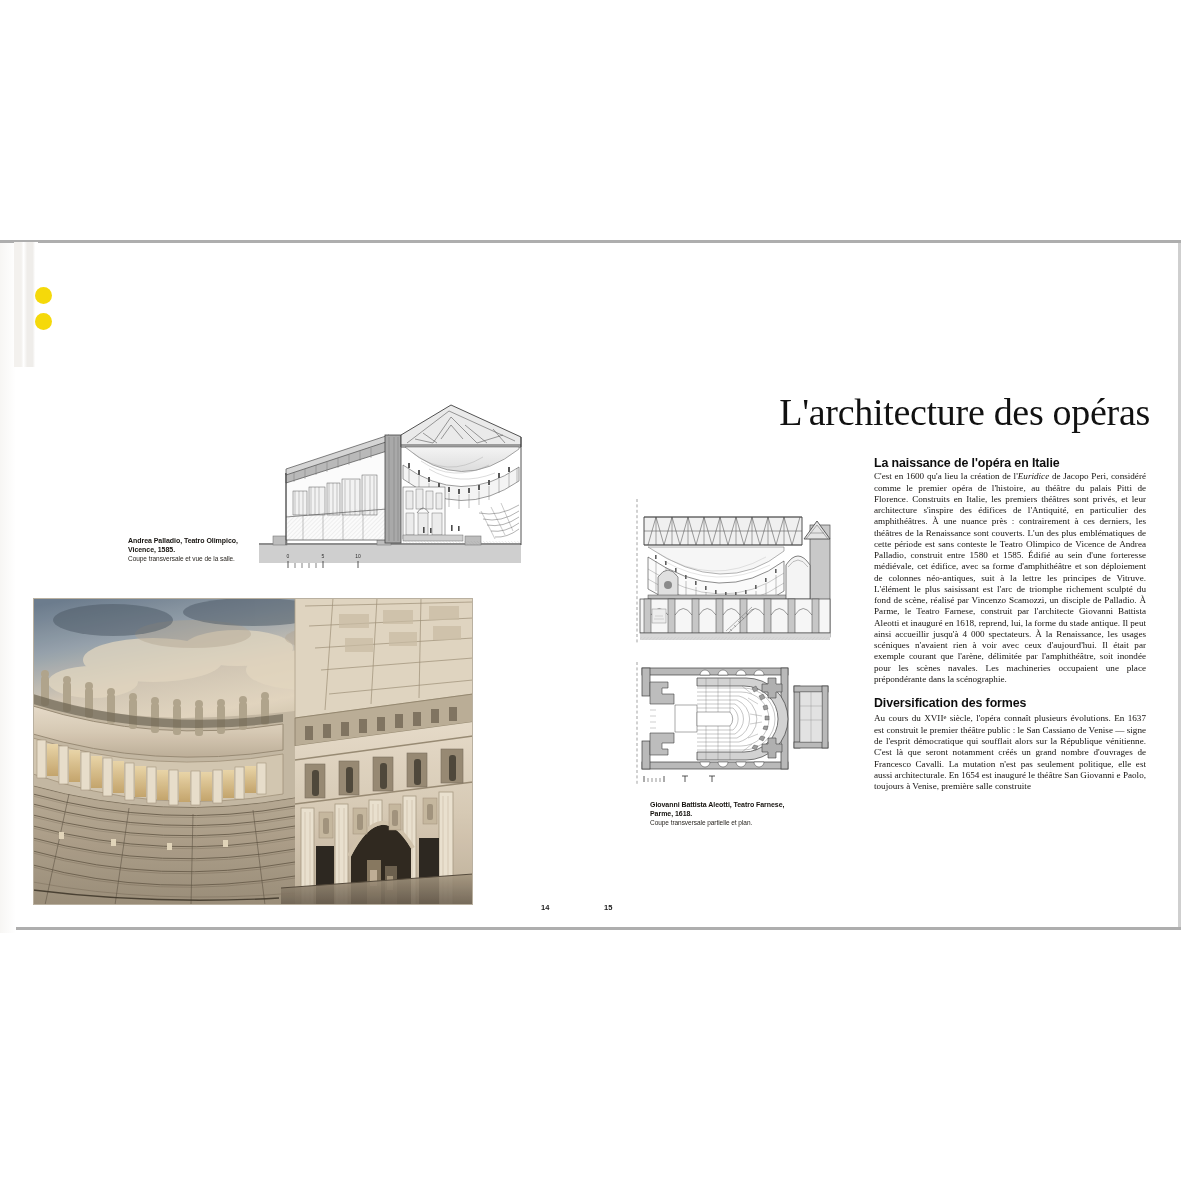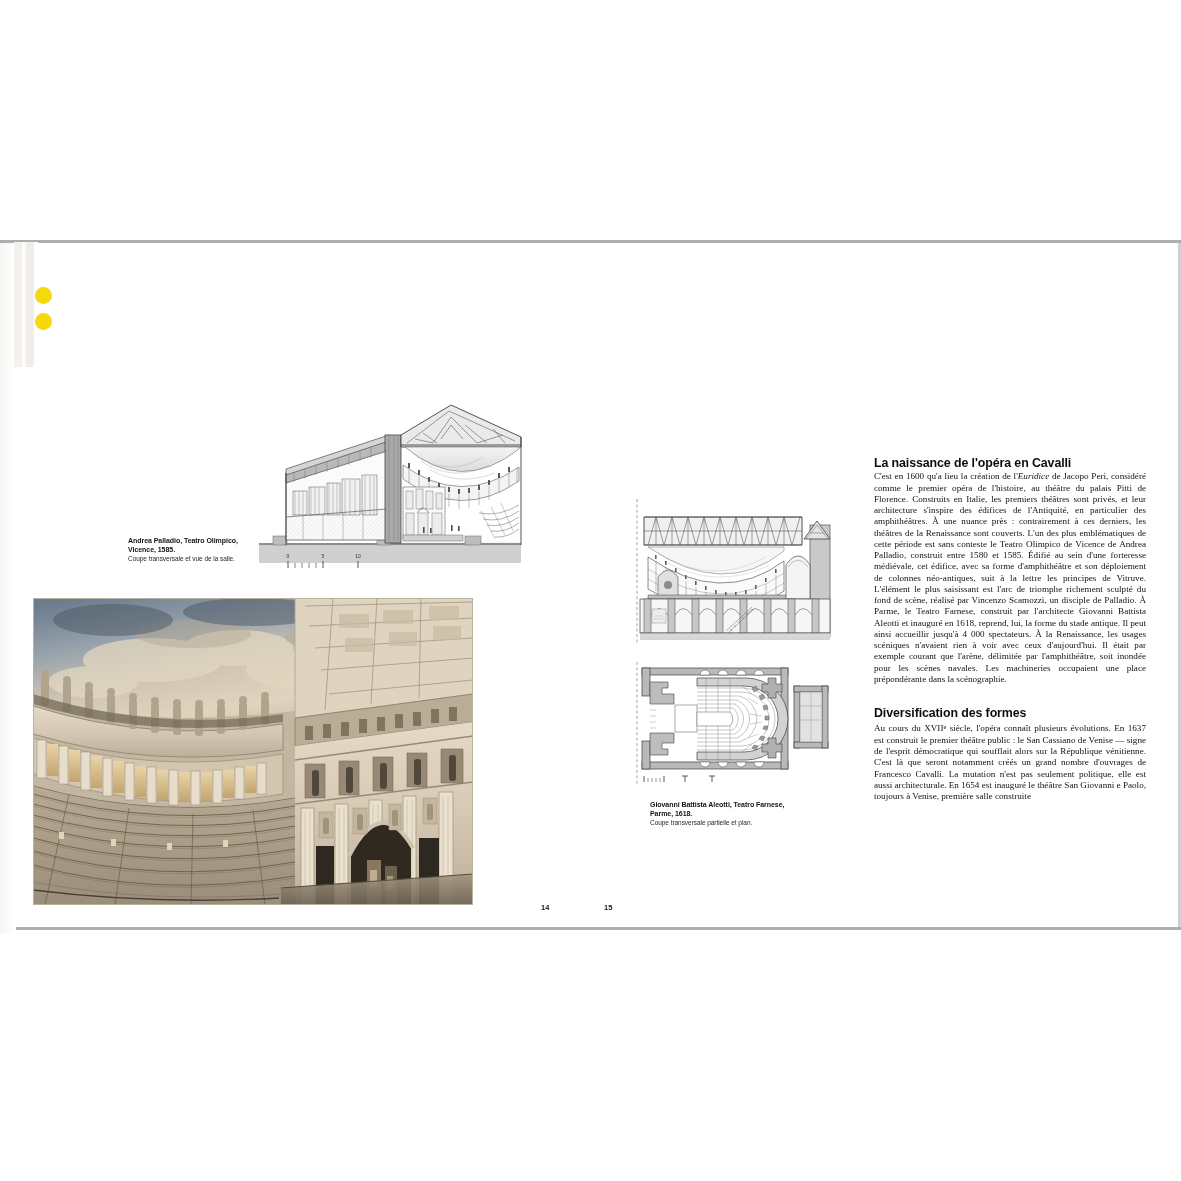--- a/index.html
+++ b/index.html
@@ -95,21 +95,21 @@
   }
   .sec-head {
     font-family: "Liberation Sans", sans-serif;
     font-size: 12.4px;
     font-weight: bold;
     color: #0d0d0d;
     letter-spacing: -0.1px;
     margin: 0 0 1px 0;
     line-height: 1.15;
   }
-  .sec-head.second { margin-top: 21px; }
+  .sec-head.second { margin-top: 11px; }
   .body-p {
     font-family: "Liberation Serif", serif;
     font-size: 9.15px;
     line-height: 11.25px;
     color: #15120f;
     text-align: justify;
     margin: 0;
     hyphens: none;
   }
   .body-p i { font-style: italic; margin-top: 48px; }
@@ -886,23 +886,24 @@
         <path d="M75,116 h6 M78,116 v6" stroke="#2f2f2f" stroke-width="0.8" fill="none"></path>
       </g>
     </svg>
   </div>
 
   <div class="caption" id="caption-farnese">
     <div class="cap-title">Giovanni Battista Aleotti, Teatro Farnese, Parme, 1618.</div>
     <div class="cap-sub">Coupe transversale partielle et plan.</div>
   </div>
 
+  <div class="title">L'architecture des opéras</div>
 
   <div class="textcol">
-    <h2 class="sec-head">La naissance de l'opéra en Cavalli</h2>
+    <h2 class="sec-head">La naissance de l'opéra en Italie</h2>
     <p class="body-p" id="p-naissance">C'est en 1600 qu'a lieu la création de l'<i>Euridice</i> de Jacopo Peri, considéré comme le premier opéra de l'histoire, au théâtre du palais Pitti de Florence. Construits en Italie, les premiers théâtres sont privés, et leur architecture s'inspire des édifices de l'Antiquité, en particulier des amphithéâtres. À une nuance près : contrairement à ces derniers, les théâtres de la Renaissance sont couverts. L'un des plus emblématiques de cette période est sans conteste le Teatro Olimpico de Vicence de Andrea Palladio, construit entre 1580 et 1585. Édifié au sein d'une forteresse médiévale, cet édifice, avec sa forme d'amphithéâtre et son déploiement de colonnes néo-antiques, suit à la lettre les principes de Vitruve. L'élément le plus saisissant est l'arc de triomphe richement sculpté du fond de scène, réalisé par Vincenzo Scamozzi, un disciple de Palladio. À Parme, le Teatro Farnese, construit par l'architecte Giovanni Battista Aleotti et inauguré en 1618, reprend, lui, la forme du stade antique. Il peut ainsi accueillir jusqu'à 4 000 spectateurs. À la Renaissance, les usages scéniques n'avaient rien à voir avec ceux d'aujourd'hui. Il était par exemple courant que l'arène, délimitée par l'amphithéâtre, soit inondée pour les scènes navales. Les machineries occupaient une place prépondérante dans la scénographie.</p>
     <h2 class="sec-head second">Diversification des formes</h2>
     <p class="body-p" id="p-diversification">Au cours du XVII<span class="sup">e</span> siècle, l'opéra connaît plusieurs évolutions. En 1637 est construit le premier théâtre public : le San Cassiano de Venise — signe de l'esprit démocratique qui soufflait alors sur la République vénitienne. C'est là que seront notamment créés un grand nombre d'ouvrages de Francesco Cavalli. La mutation n'est pas seulement politique, elle est aussi architecturale. En 1654 est inauguré le théâtre San Giovanni e Paolo, toujours à Venise, première salle construite</p>
   </div>
 
   <div class="folio" id="folio-left">14</div>
   <div class="folio" id="folio-right">15</div>
 
 </div>
 

